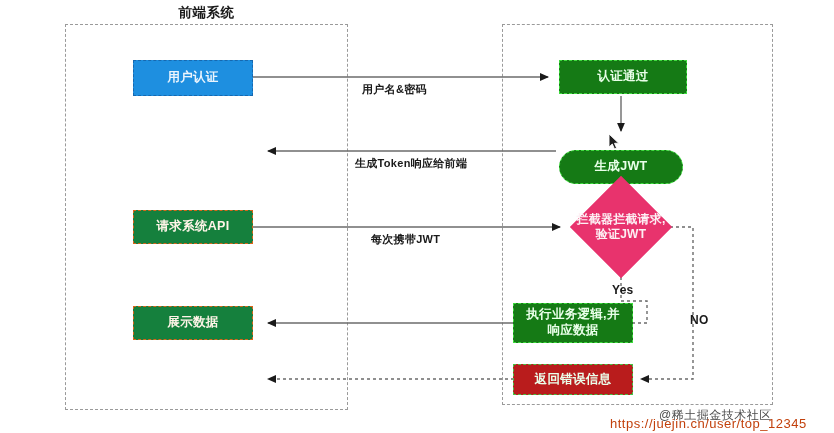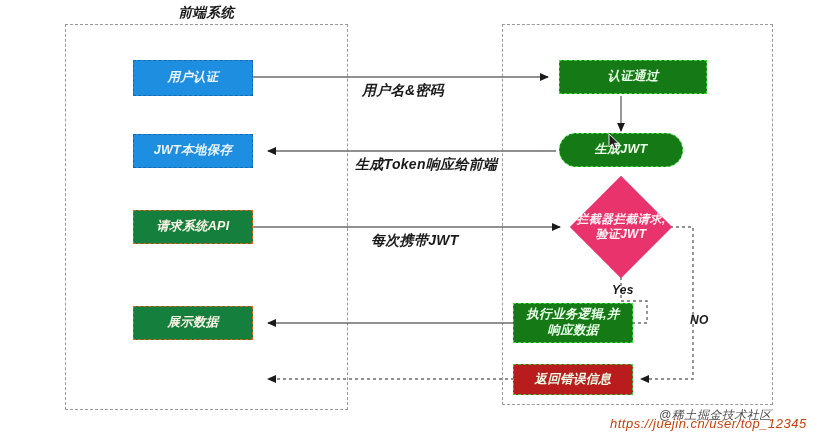--- a/index.html
+++ b/index.html
@@ -9,21 +9,20 @@
   }
   body {
     font-family: "Liberation Sans", "DejaVu Sans", sans-serif;
   }
   #canvas {
     position: relative;
     width: 834px;
     height: 433px;
     background: #ffffff;
     overflow: hidden;
-    font-style: italic;
   }
 
   
   .group {
     position: absolute;
     border: 1px dashed #9a9a9a;
     box-sizing: border-box;
     background: transparent;
   }
   .group-title {
@@ -96,21 +95,21 @@
     line-height: 1.25;
     color: #fdf0f4;
     white-space: pre-line;
     letter-spacing: .2px;
     pointer-events: none;
   }
 
   
   .edge-label {
     position: absolute;
-    font-size: 14px;
+    font-size: 11px;
     font-weight: bold;
     color: #1a1a1a;
     white-space: nowrap;
     letter-spacing: .3px;
   }
   .edge-label.small {
     font-size: 12px;
   }
 
   svg.wires {
@@ -176,30 +175,29 @@
 
     <path d="M664,227 L693,227 L693,379 L641,379" stroke="#6b6b6b" stroke-width="1.4" fill="none" stroke-dasharray="3,3" marker-end="url(#ahd)"></path>
 
     <path d="M514,323 L268,323" stroke="#6b6b6b" stroke-width="1.4" fill="none" marker-end="url(#ah)"></path>
 
     <path d="M514,379 L268,379" stroke="#6b6b6b" stroke-width="1.4" fill="none" stroke-dasharray="3,3" marker-end="url(#ahd)"></path>
   </svg>
 
   <div class="node blue" style="left:133px; top:60px; width:120px; height:36px;">用户认证</div>
 
-  <div class="node blue" style="left:133px; top:134px; width:120px; height:34px;">JWT本地保存</div>
 
   <div class="node orange" style="left:133px; top:210px; width:120px; height:34px;">请求系统API</div>
 
   <div class="node orange" style="left:133px; top:306px; width:120px; height:34px;">展示数据</div>
 
 
-  <div class="node green" style="left:559px; top:60px; width:148px; height:34px;">认证通过</div>
-
-  <div class="node green" style="left:559px; top:133px; width:124px; height:34px;border-radius:17px;">生成JWT</div>
+  <div class="node green" style="left:559px; top:60px; width:128px; height:34px;">认证通过</div>
+
+  <div class="node green" style="left:559px; top:150px; width:124px; height:34px;border-radius:17px;">生成JWT</div>
 
   <div class="diamond-wrap" style="left:585px; top:191px; width:72px; height:72px;">
     <div class="diamond-shape"></div>
     <div class="diamond-label">拦截器拦截请求,
 验证JWT</div>
   </div>
 
   <div class="node green" style="left:513px; top:303px; width:120px; height:40px;">执行业务逻辑,并
 响应数据</div>
 

